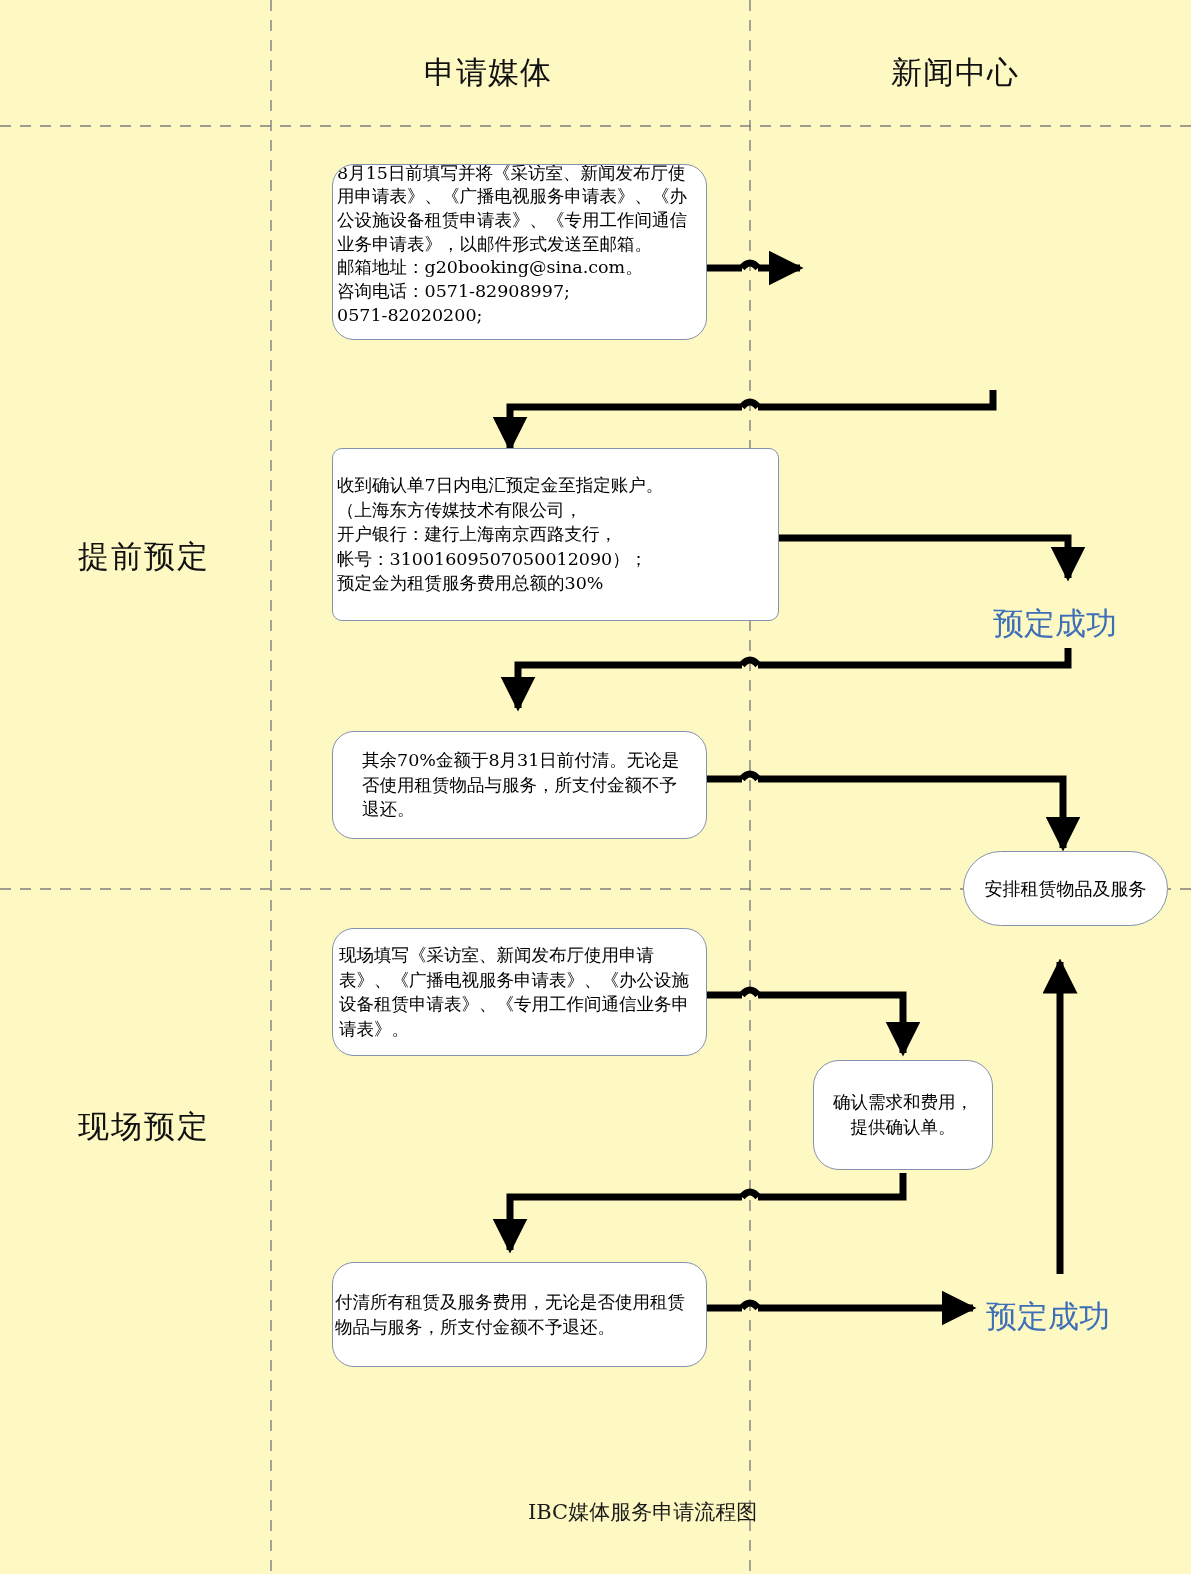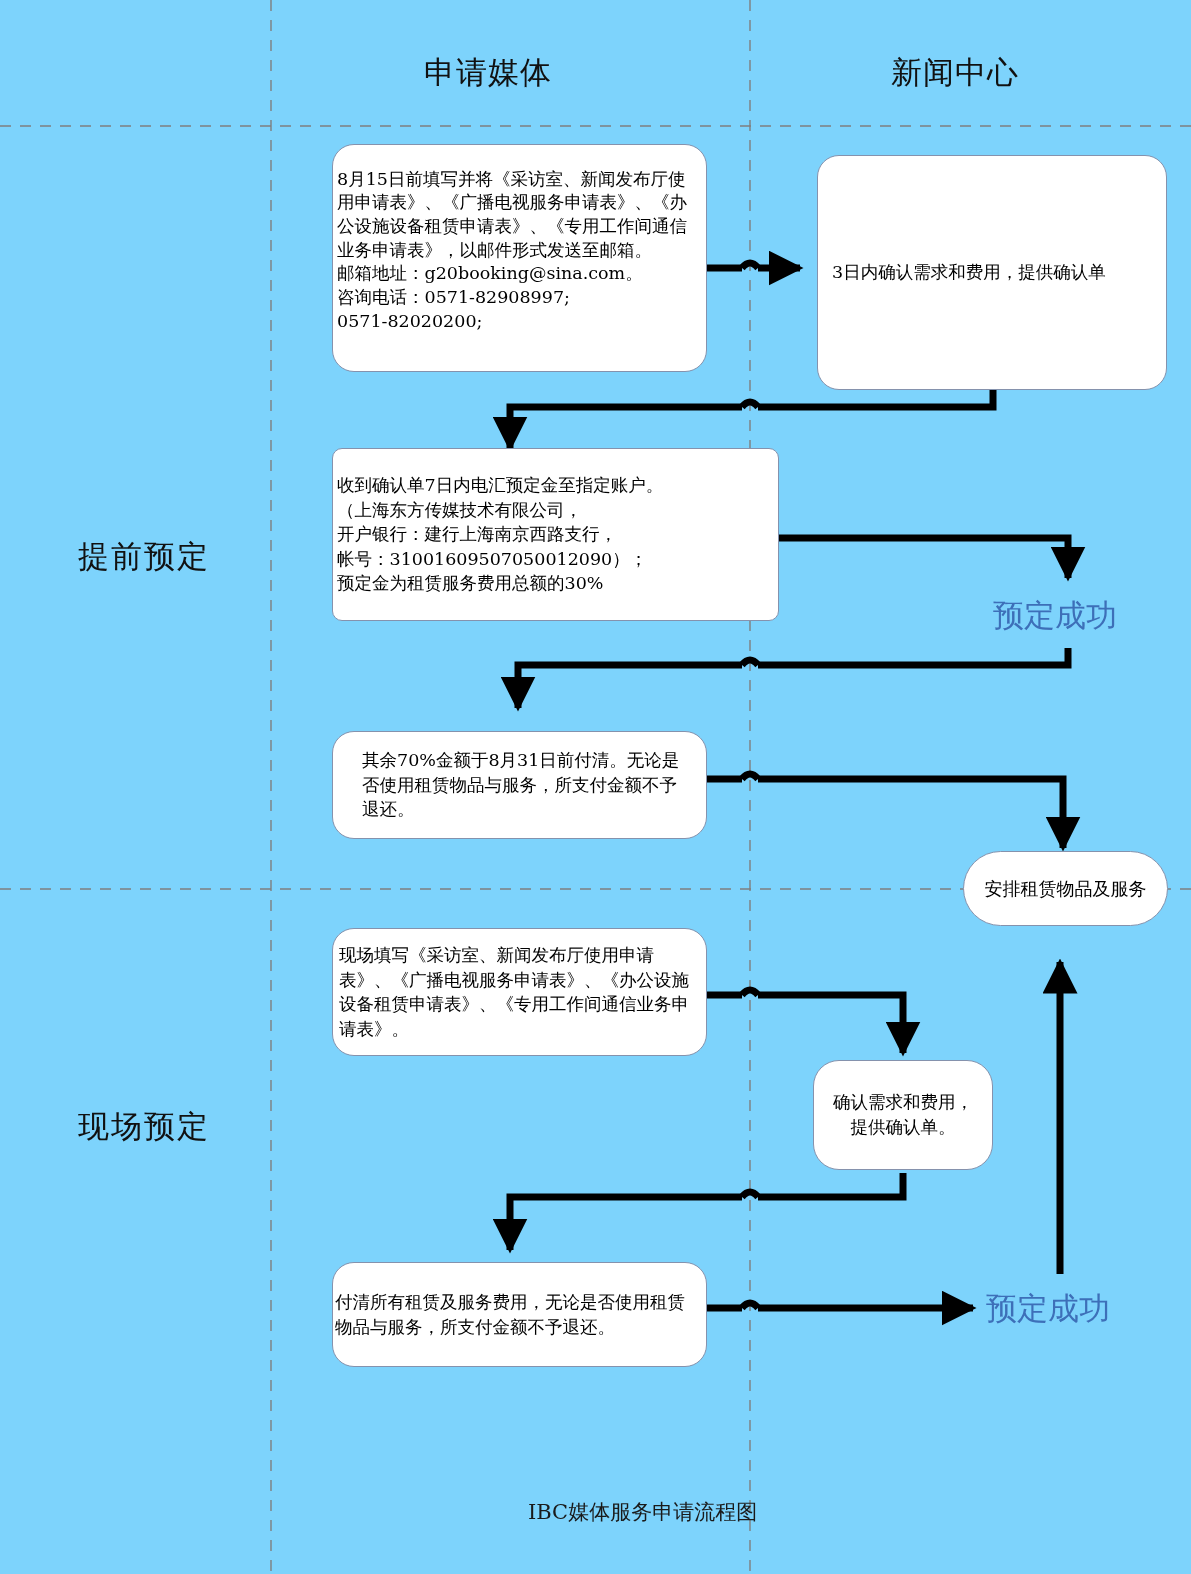--- a/index.html
+++ b/index.html
@@ -5,21 +5,21 @@
   html,body{margin:0;padding:0;background:#ffffff;}
   body{
     font-family:"DejaVu Serif","Liberation Serif",serif;
     -webkit-font-smoothing:antialiased;
   }
   #page{
     position:relative;
     width:1191px;
     height:1574px;
     overflow:hidden;
-    background:#7dd3fc;
+    background:#fef9c3;
   }
   #svg-layer{
     position:absolute;
     left:0;top:0;
     width:1191px;height:1574px;
     pointer-events:none;
   }
   .node{
     position:absolute;
     box-sizing:border-box;
@@ -50,20 +50,21 @@
     color:#111;
     letter-spacing:2px;
     white-space:nowrap;
     font-family:"DejaVu Serif","Liberation Serif",serif;
   }
   .success-label{
     position:absolute;
     font-size:31px;
     white-space:nowrap;
     font-family:"DejaVu Serif","Liberation Serif",serif;
+    margin-top:8px;
   }
   .caption{
     position:absolute;
     font-size:21px;
     color:#1a1a1a;
     white-space:nowrap;
     font-family:"DejaVu Serif","Liberation Serif",serif;
   }
 </style>
 </head>
@@ -122,30 +123,27 @@
       <path d="M1060,1274 L1060,962" marker-end="url(#arrowEnd)"></path>
     </g>
   </svg>
 
   <div class="lane-title" style="left:424px;top:52px;">申请媒体</div>
   <div class="lane-title" style="left:891px;top:52px;">新闻中心</div>
 
   <div class="stage-label" style="left:78px;top:536px;">提前预定</div>
   <div class="stage-label" style="left:78px;top:1106px;">现场预定</div>
 
-  <div class="node" style="left:332px;top:144px;width:375px;height:228px;border-radius:22px;padding:6px 6px 21px 4px;">
+  <div class="node" style="left:332px;top:164px;width:375px;height:176px;border-radius:22px;padding:6px 6px 21px 4px;">
     <div class="txt" style="font-size:17.5px;line-height:1.35;">8月15日前填写并将《采访室、新闻发布厅使用申请表》、《广播电视服务申请表》、《办公设施设备租赁申请表》、《专用工作间通信业务申请表》，以邮件形式发送至邮箱。
 邮箱地址：g20booking@sina.com。
 咨询电话：0571-82908997;
                   0571-82020200;</div>
   </div>
 
-  <div class="node" style="left:817px;top:155px;width:350px;height:235px;border-radius:22px;padding:0 14px;">
-    <div class="txt" style="font-size:17.5px;text-align:left;">3日内确认需求和费用，提供确认单</div>
-  </div>
 
   <div class="node" style="left:332px;top:448px;width:447px;height:173px;border-radius:10px;padding:4px 6px 4px 4px;">
     <div class="txt" style="font-size:17.5px;line-height:1.40;">收到确认单7日内电汇预定金至指定账户。
 （上海东方传媒技术有限公司，
 开户银行：建行上海南京西路支行，
 帐号：31001609507050012090）；
 预定金为租赁服务费用总额的30%</div>
   </div>
 
   <div class="node" style="left:332px;top:731px;width:375px;height:108px;border-radius:22px;padding:2px 22px 2px 8px;">

